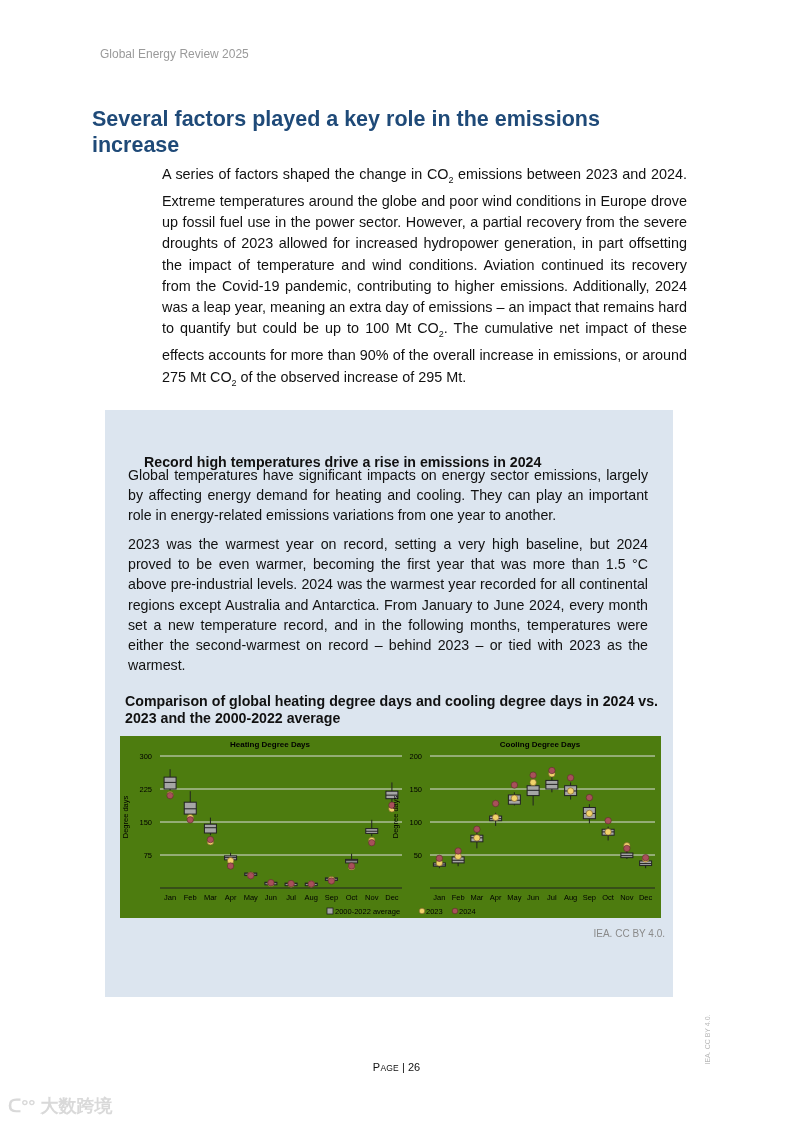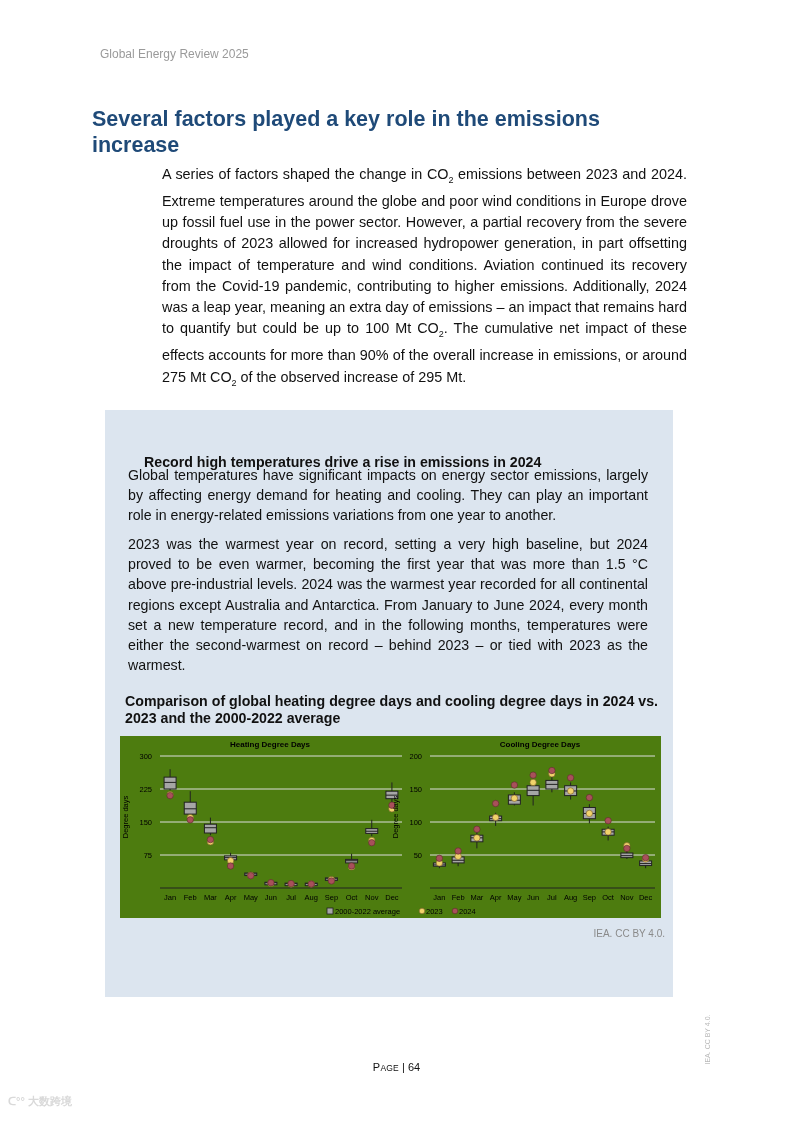--- a/index.html
+++ b/index.html
@@ -11,21 +11,21 @@
   .box-heading { position:absolute; left:23px; top:28px; font-size:14.2px; font-weight:bold; margin:16px; }
   .box-p { position:absolute; left:23px; width:520px; font-size:14.2px; line-height:20.2px; text-align:justify; margin:0; }
   .chart-title { position:absolute; left:20px; top:283px; width:540px; font-size:14.2px; line-height:17px; font-weight:bold; margin:0; }
   .chart-panel { position:absolute; left:15px; top:326px; width:541px; height:182px; background:#4d7c0f; }
   .source { position:absolute; right:8px; top:518px; font-size:10px; color:#8a8a8a; }
   .notes { position:absolute; left:23px; top:537px; width:530px; font-size:9.6px; line-height:12px; margin:0; }
   .page-num { position:absolute; left:0; width:793px; top:1061px; text-align:center; font-size:11px; }
   .page-num .sc { font-size:11px; letter-spacing:0.2px; }
   .side-license { position:absolute; left:700px; top:1018px; width:16px; height:52px; }
   .side-license span { position:absolute; left:-18px; top:18px; transform:rotate(-90deg); font-size:7px; color:#b8b8b8; white-space:nowrap; }
-  .watermark { position:absolute; left:8px; top:1094px; font-size:11px; color:#d9d9d9; font-weight:bold; }
+  .watermark { position:absolute; left:8px; top:1094px; font-size:18px; color:#d9d9d9; font-weight:bold; }
   svg text { font-family:"Liberation Sans", sans-serif; }
 </style>
 </head>
 <body>
 
 <div class="running-head">Global Energy Review 2025</div>
 
 <h1 class="title">Several factors played a key role in the emissions increase</h1>
 
 <p class="intro" id="intro">A series of factors shaped the change in CO<sub style="font-size: 9px;">2</sub> emissions between 2023 and 2024. Extreme temperatures around the globe and poor wind conditions in Europe drove up fossil fuel use in the power sector. However, a partial recovery from the severe droughts of 2023 allowed for increased hydropower generation, in part offsetting the impact of temperature and wind conditions. Aviation continued its recovery from the Covid-19 pandemic, contributing to higher emissions. Additionally, 2024 was a leap year, meaning an extra day of emissions – an impact that remains hard to quantify but could be up to 100 Mt CO<sub style="font-size: 9px;">2</sub>. The cumulative net impact of these effects accounts for more than 90% of the overall increase in emissions, or around 275 Mt CO<sub style="font-size: 9px;">2</sub> of the observed increase of 295 Mt.</p>
@@ -210,21 +210,21 @@
         <text x="306" y="178" font-size="7.5">2023</text>
         <circle cx="335" cy="175" r="2.8" fill="#a8505a" stroke="#5a2a2a" stroke-width="0.6"></circle>
         <text x="339" y="178" font-size="7.5">2024</text>
       </svg>
   </div>
 
   <div class="source">IEA. CC BY 4.0.</div>
 </div>
 
 <div class="page-num">
-  <span class="sc" id="pagelabel">P<span style="font-size: 8.5px; margin-top: 28px;">AGE</span></span> | <span>64</span>
+  <span class="sc" id="pagelabel">P<span style="font-size: 8.5px; margin-top: 28px;">AGE</span></span> | <span>26</span>
 </div>
 
 <div class="side-license">
   <span>IEA. CC BY 4.0.</span>
 </div>
 
 <div class="watermark">
   <span>ᑕ°°</span>
   <span>大数跨境</span>
 </div>

